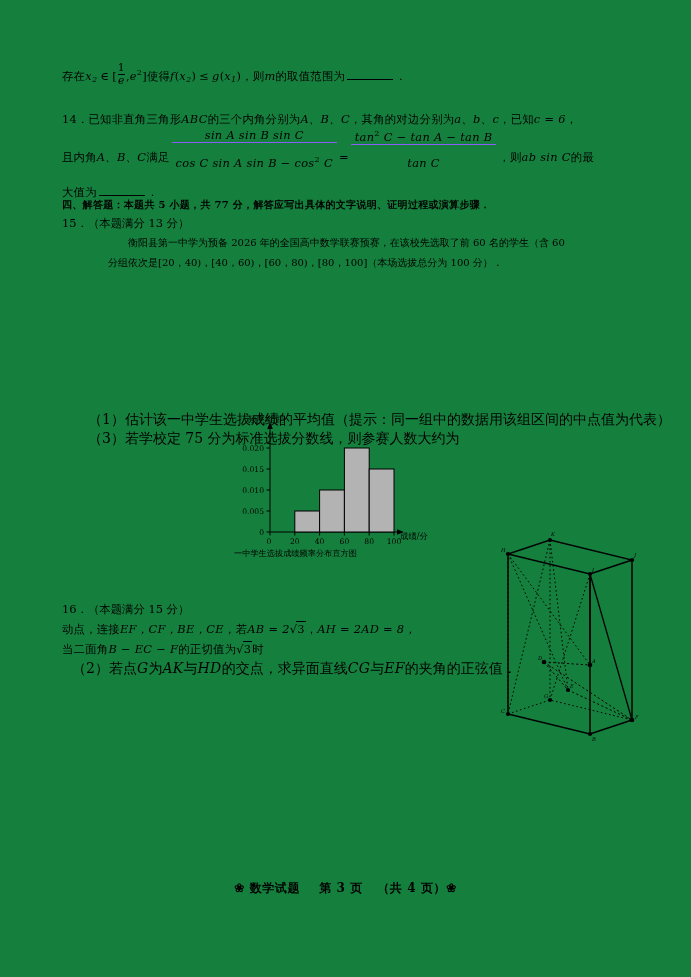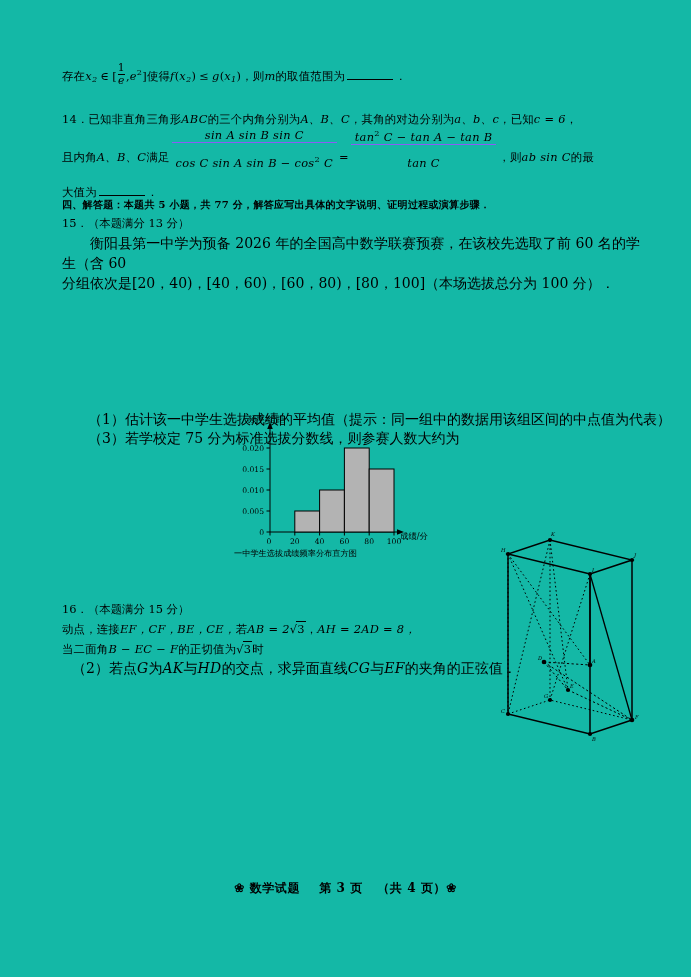--- a/index.html
+++ b/index.html
@@ -13,40 +13,41 @@
     position: relative;
     font-family: "Liberation Serif", "DejaVu Serif", serif;
     color: #000;
     overflow: hidden;
   }
   .page {
     position: absolute;
     left: 0; top: 0;
     width: 691px;
     height: 977px;
-    background: #14b8a6;
+    background: #15803d;
   }
   .content {
     position: absolute;
     left: 62px;
     top: 62px;
     width: 570px;
   }
 
   
   .line {
     font-size: 11.4px;
     line-height: 20px;
     letter-spacing: 0.2px;
     white-space: nowrap;
   }
   .para {
-    font-size: 14px;
+    font-size: 10px;
     line-height: 20px;
     text-align: justify;
+    margin-left: 46px;
   }
   .cn { font-family: "DejaVu Serif", "Liberation Serif", serif; }
   .mathi {
     font-family: "DejaVu Serif", "Liberation Serif", serif;
     font-style: italic;
     letter-spacing: 0.3px;
   }
   .mathr {
     font-family: "DejaVu Serif", "Liberation Serif", serif;
     font-style: normal;

